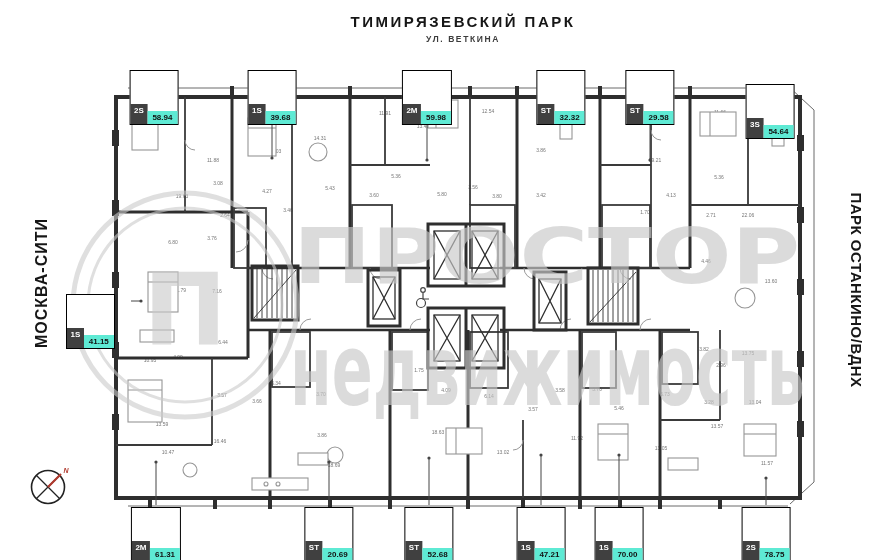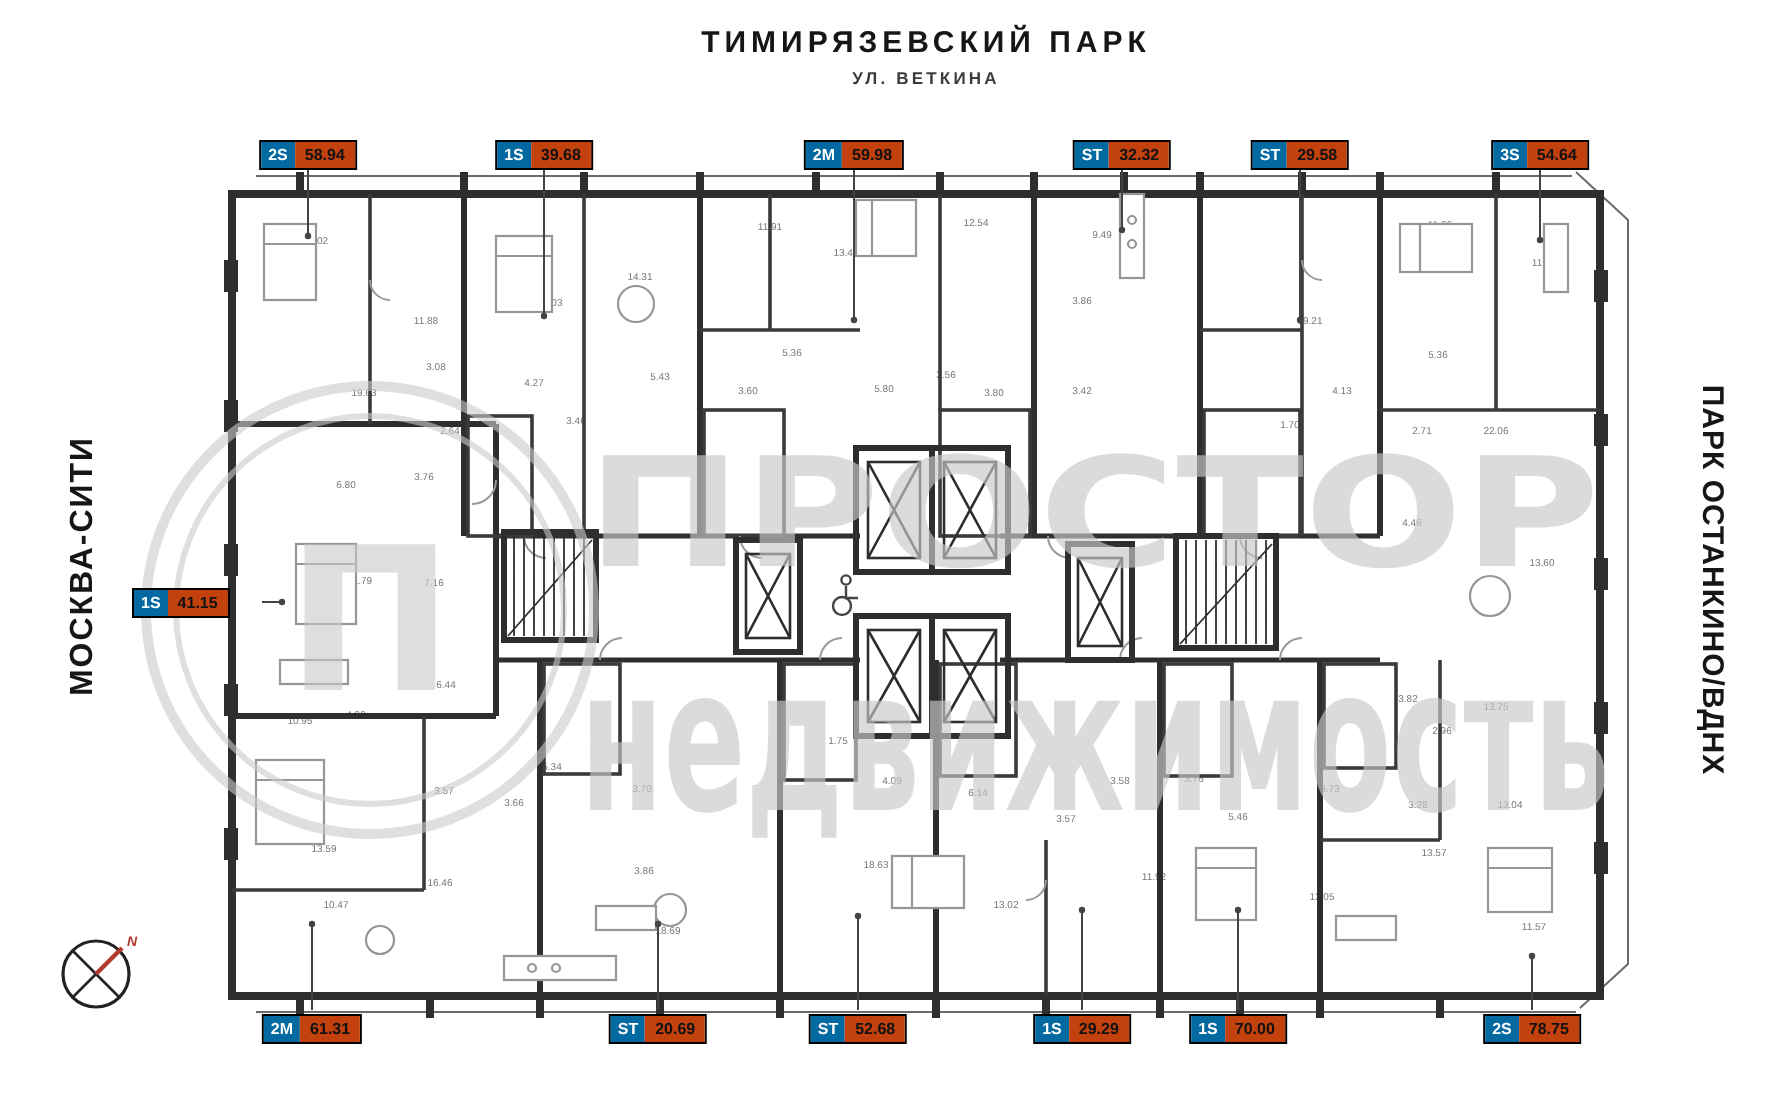--- a/index.html
+++ b/index.html
@@ -11,22 +11,22 @@
   .hdr .title{font-size:15px;font-weight:700;letter-spacing:2.5px;color:#161616;}
   .hdr .subtitle{font-size:8.5px;font-weight:700;letter-spacing:1.6px;color:#3c3c3c;margin-top:4px;text-align:center;}
   .side-label{position:absolute;white-space:nowrap;font-weight:700;color:#161616;z-index:3;}
   .side-label.left{left:42px;top:283px;font-size:16px;letter-spacing:1px;
        transform:translate(-50%,-50%) rotate(-90deg);}
   .side-label.right{left:856px;top:290px;font-size:15px;letter-spacing:.5px;
        transform:translate(-50%,-50%) rotate(90deg);}
   #tags-layer{position:absolute;inset:0;z-index:4;}
   .tag{position:absolute;display:inline-flex;align-items:stretch;border:1px solid #000;
        background:#fff;font-size:8px;font-weight:700;line-height:1;white-space:nowrap;}
-  .tag .code{background:#0369a1;color:#fff;padding:2.5px 3.5px;}
-  .tag .area{background:#c2410c;color:#121212;padding:2.5px 5px;}
+  .tag .code{background:#404040;color:#fff;padding:2.5px 3.5px;margin-top:33px;}
+  .tag .area{background:#5eead4;color:#121212;padding:2.5px 5px;margin-top:40px;}
   
   #leader-layer line{stroke:#444;stroke-width:1;}
   #leader-layer circle{fill:#444;stroke:none;}
   #room-labels-layer text{font-size:5px;fill:#787878;text-anchor:middle;
        font-family:"Liberation Sans", sans-serif;}
   .wm text{font-family:"DejaVu Sans", sans-serif;font-weight:700;}
 </style>
 </head>
 <body>
 
@@ -300,39 +300,39 @@
         <span class="area">59.98</span>
       </div>
       <div class="tag" style="left: 561px; top: 70px; transform: translateX(-50%);">
         <span class="code">ST</span>
         <span class="area">32.32</span>
       </div>
       <div class="tag" style="left: 650px; top: 70px; transform: translateX(-50%);">
         <span class="code">ST</span>
         <span class="area">29.58</span>
       </div>
-      <div class="tag" style="left: 770px; top: 70px; transform: translateX(-50%);">
+      <div class="tag" style="left: 770px; top: 84px; transform: translateX(-50%);">
         <span class="code">3S</span>
         <span class="area">54.64</span>
       </div>
       <div class="tag" style="left: 156px; top: 507px; transform: translateX(-50%);">
         <span class="code">2M</span>
         <span class="area">61.31</span>
       </div>
       <div class="tag" style="left: 329px; top: 507px; transform: translateX(-50%);">
         <span class="code">ST</span>
         <span class="area">20.69</span>
       </div>
       <div class="tag" style="left: 429px; top: 507px; transform: translateX(-50%);">
         <span class="code">ST</span>
         <span class="area">52.68</span>
       </div>
       <div class="tag" style="left: 541px; top: 507px; transform: translateX(-50%);">
         <span class="code">1S</span>
-        <span class="area">29.29</span>
+        <span class="area">47.21</span>
       </div>
       <div class="tag" style="left: 619px; top: 507px; transform: translateX(-50%);">
         <span class="code">1S</span>
         <span class="area">70.00</span>
       </div>
       <div class="tag" style="left: 766px; top: 507px; transform: translateX(-50%);">
         <span class="code">2S</span>
         <span class="area">78.75</span>
       </div>
       <div class="tag" style="left: 66px; top: 294px;">

